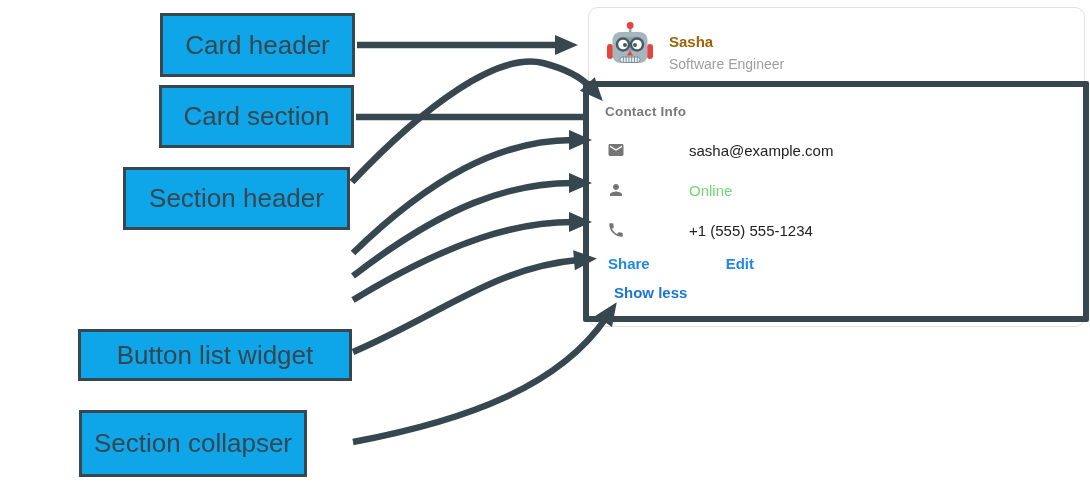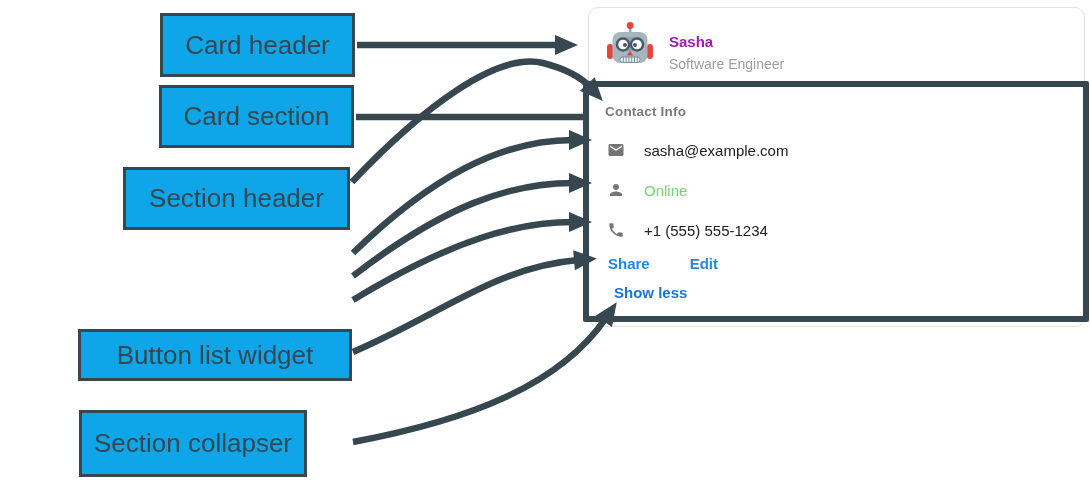--- a/index.html
+++ b/index.html
@@ -13,30 +13,30 @@
   .lb-card-section{left:159px;top:85px;width:195px;height:63px;}
   .lb-section-header{left:123px;top:167px;width:227px;height:63px;}
   .lb-decorated{left:12px;top:250px;width:343px;height:65px;}
   .lb-button-list{left:78px;top:329px;width:274px;height:52px;}
   .lb-collapser{left:79px;top:410px;width:228px;height:67px;}
 
   
   .card{position:absolute;left:588px;top:7px;width:497px;height:320px;box-sizing:border-box;
     background:#fff;border:1px solid #E0E0E0;border-radius:10px;z-index:1;}
   .avatar{position:absolute;left:17px;top:12px;width:48px;height:48px;display:block;}
-  .profile-name{position:absolute;left:80px;top:25px;font-size:15px;font-weight:600;color:#a21caf;}
+  .profile-name{position:absolute;left:80px;top:25px;font-size:15px;font-weight:600;color:#a16207;}
   .profile-subtitle{position:absolute;left:80px;top:48px;font-size:14px;color:#9E9E9E;}
 
   .section-title{position:absolute;left:16px;top:96px;font-size:13.5px;font-weight:600;color:#7A7A7A;letter-spacing:.2px;}
-  .info-row{position:absolute;left:18px;display:flex;align-items:center;height:22px;}
+  .info-row{position:absolute;left:18px;display:flex;align-items:center;height:22px;gap:45px;}
   .info-row .ricon{width:18px;height:18px;margin-right:19px;flex:none;}
   .info-row .rtext{font-size:15px;color:#212121;}
   .row-0{top:131px;} .row-1{top:171px;} .row-2{top:211px;}
 
-  .btn-row{position:absolute;left:19px;top:247px;display:flex;}
+  .btn-row{position:absolute;left:19px;top:247px;display:flex;gap:36px;}
   .text-btn{background:none;border:none;padding:0;margin:0 40px 0 0;cursor:pointer;
     font-family:inherit;font-size:15px;font-weight:600;color:#1E88E5;}
   .collapser-btn{position:absolute;left:25px;top:276px;background:none;border:none;padding:0;
     cursor:pointer;font-family:inherit;font-size:15px;font-weight:700;color:#1976D2;}
 
   
   .section-outline{position:absolute;left:583px;top:81px;width:506px;height:241px;box-sizing:border-box;
     border:6px solid #37474F;border-radius:2px;z-index:2;pointer-events:none;}
 
   

